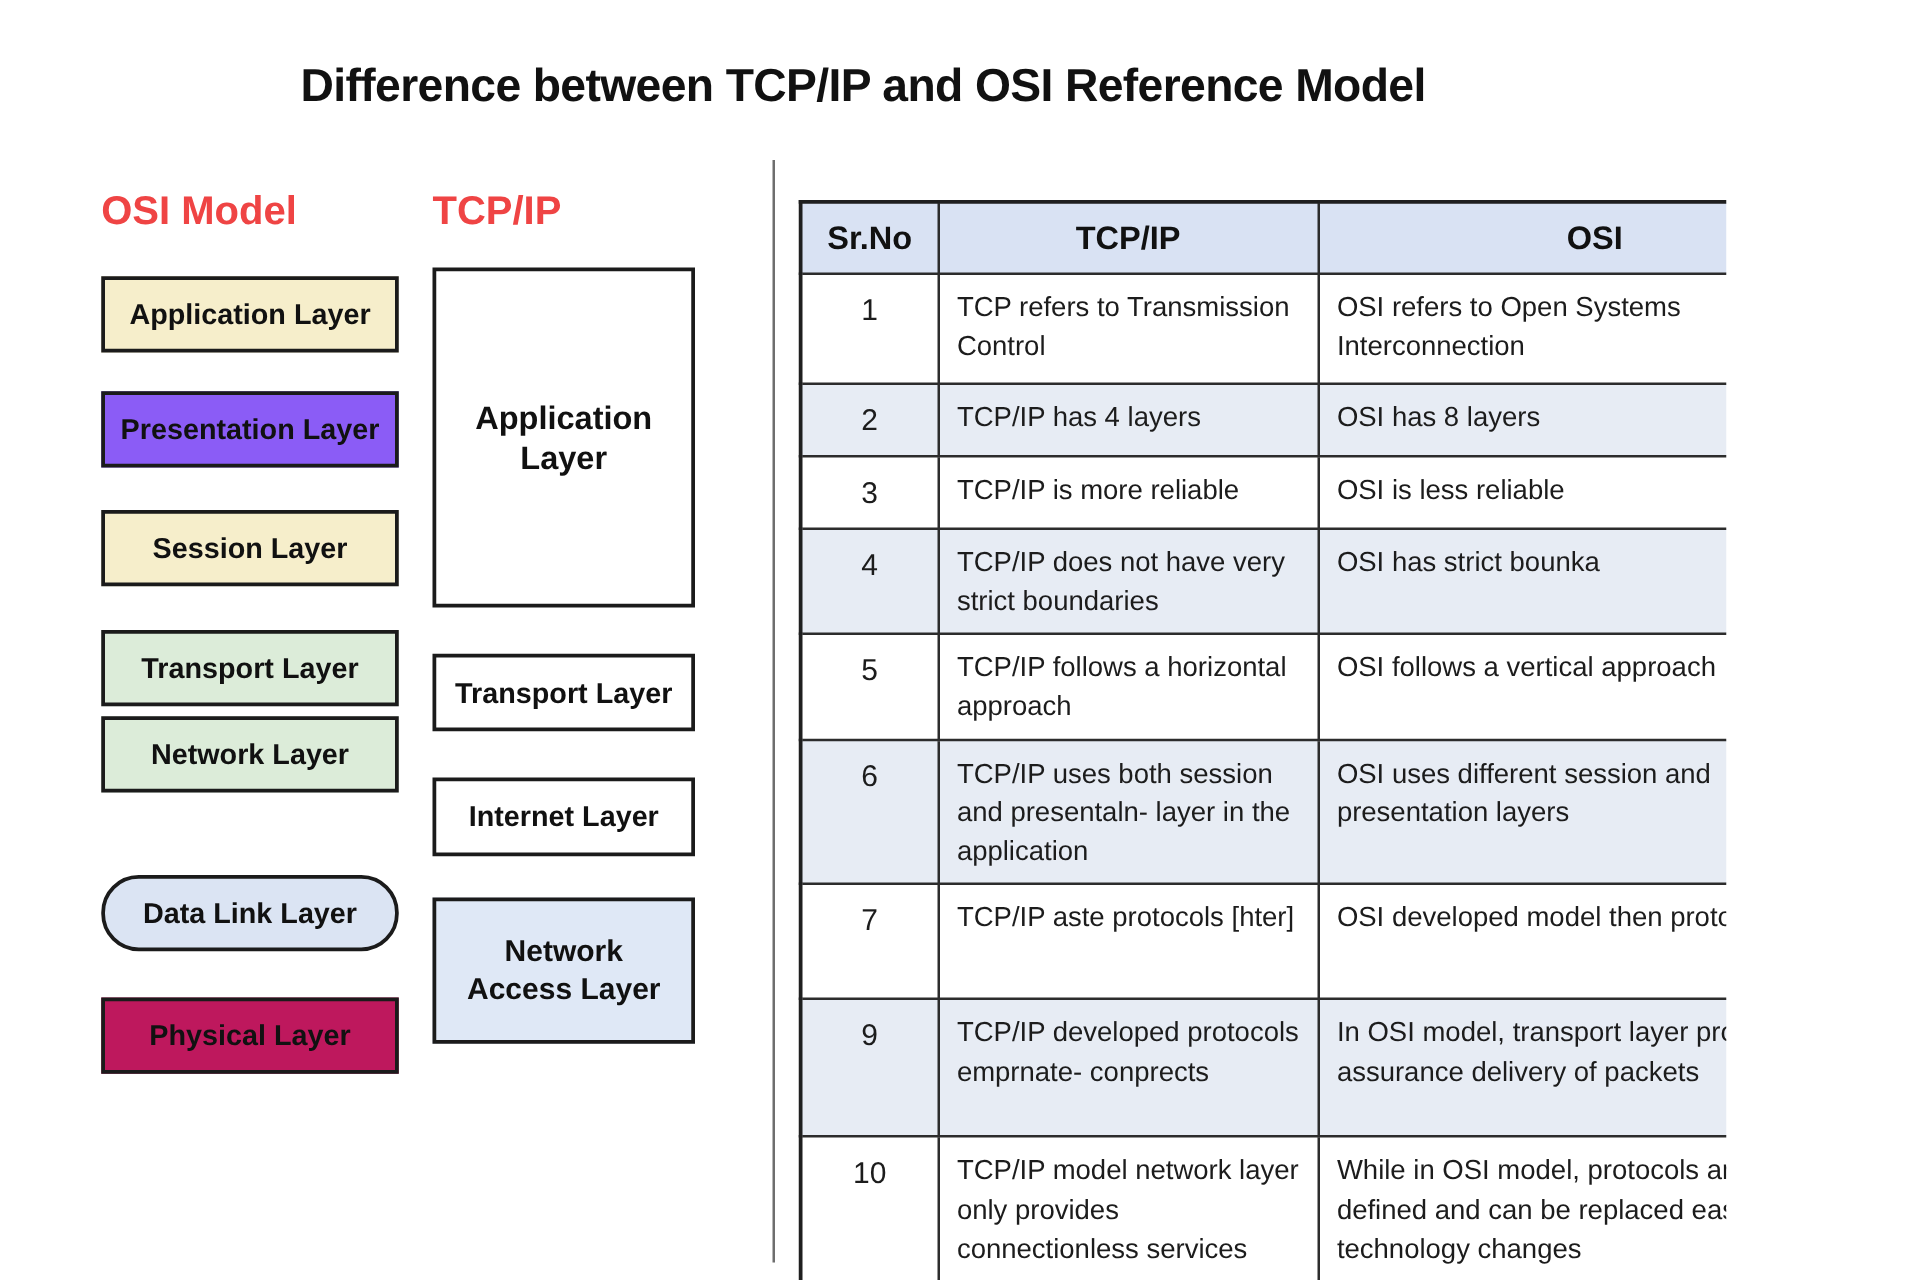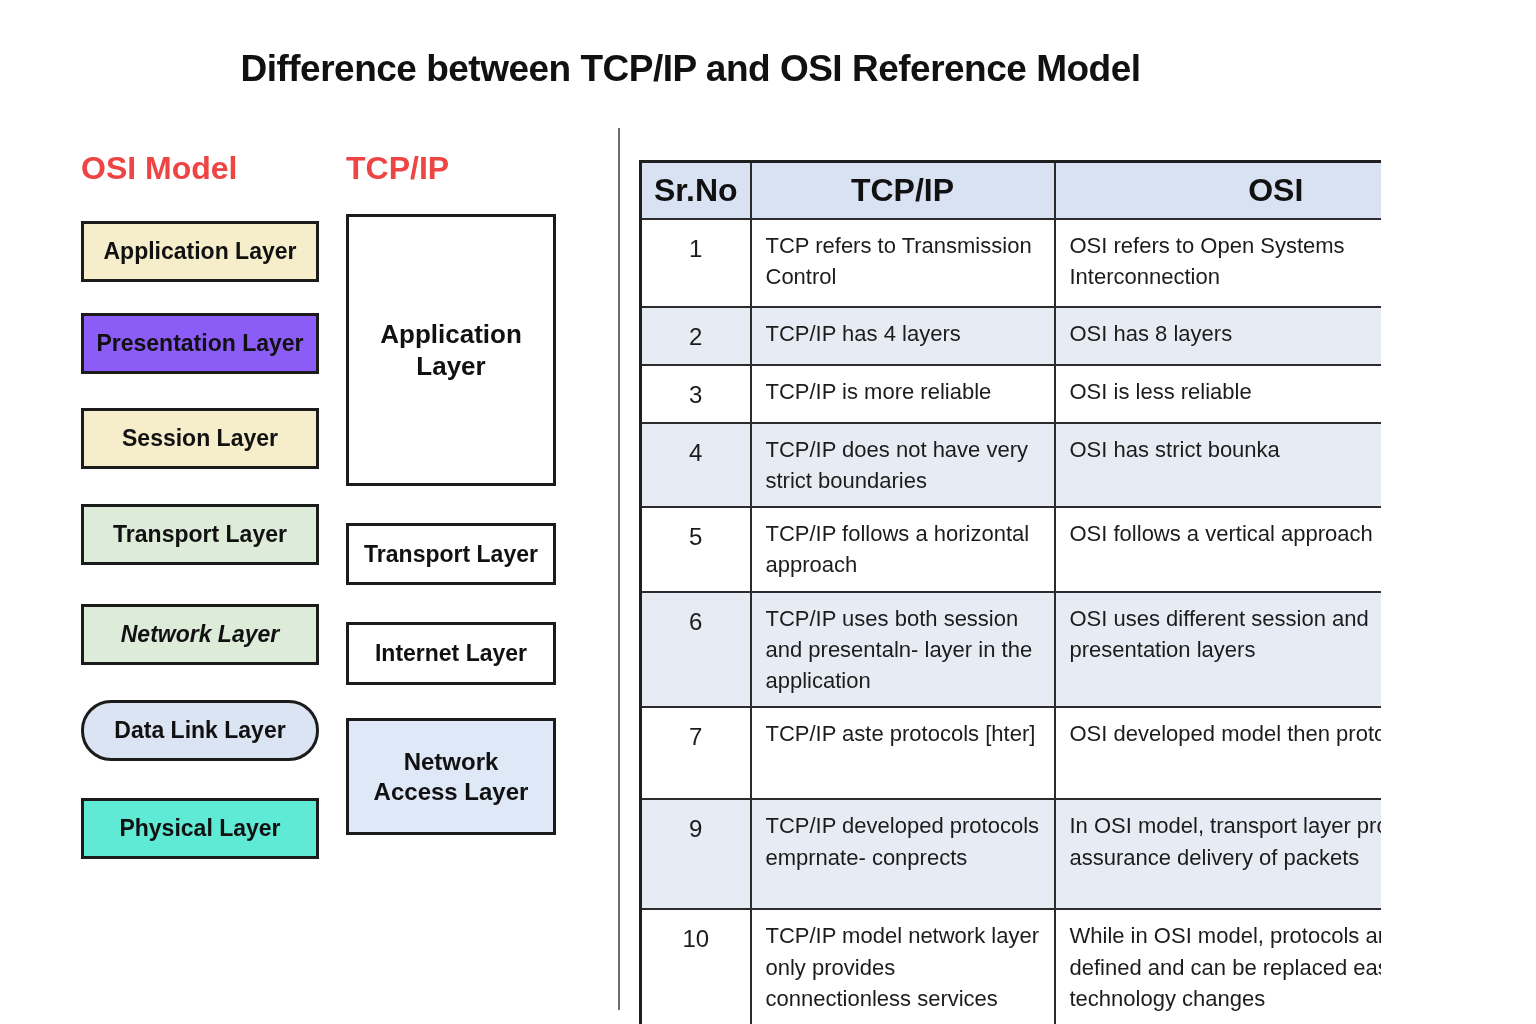--- a/index.html
+++ b/index.html
@@ -15,60 +15,60 @@
   #tcpip-heading { left: 346px; width: 210px; top: 150px; }
 
   .layer-box { position: absolute; border: 3px solid #1b1b1b; display: flex;
     align-items: center; justify-content: center; text-align: center;
     font-weight: 700; font-size: 23px; line-height: 1.25; color: #111; background: #fff; }
   .osi-box { left: 81px; width: 238px; height: 61px; }
   #osi-box-0 { top: 221px; }
   #osi-box-1 { top: 313px; }
   #osi-box-2 { top: 408px; }
   #osi-box-3 { top: 504px; }
-  #osi-box-4 { top: 604px; font-style: italic; }
+  #osi-box-4 { top: 573px; }
   #osi-box-5 { top: 700px; border-radius: 30px; }
   #osi-box-6 { top: 798px; }
 
   .tcp-box { left: 346px; width: 210px; }
   #tcp-box-0 { top: 214px; height: 272px; font-size: 26px; }
   #tcp-box-1 { top: 523px; height: 62px; }
   #tcp-box-2 { top: 622px; height: 63px; }
   #tcp-box-3 { top: 718px; height: 117px; font-size: 24px; padding: 0 16px; }
 
   .divider { position: absolute; left: 618px; top: 128px; width: 2px; height: 882px; background: #6e6e6e; }
 
   table.compare { position: absolute; left: 639px; top: 160px; width: 857px;
     border-collapse: collapse; table-layout: fixed; background: #fff;
     border: 3px solid #1f1f1f; }
   table.compare th, table.compare td { border: 2px solid #2c2c2c; }
   col.c-no { width: 110px; }
   col.c-tcp { width: 304px; }
   col.c-osi { width: 443px; }
-  thead th { height: 57px; font-size: 32px; font-weight: 700; color: #111; }
+  thead th { height: 57px; font-size: 26px; font-weight: 700; color: #111; }
   tbody td { font-size: 22px; line-height: 1.42; vertical-align: top; padding: 10px 14px; color: #1c1c1c; }
   tbody td.no { text-align: center; font-size: 24px; padding-top: 12px; }
 </style>
 </head>
 <body>
 
 <div id="stage">
 
   <div class="page-title">Difference between TCP/IP and OSI Reference Model</div>
 
   <div class="col-heading" id="osi-heading">OSI Model</div>
   <div class="col-heading" id="tcpip-heading">TCP/IP</div>
 
   <div class="layer-box osi-box" id="osi-box-0" style="background-color: rgb(246, 238, 203);">Application Layer</div>
   <div class="layer-box osi-box" id="osi-box-1" style="background-color: #8b5cf6;">Presentation Layer</div>
   <div class="layer-box osi-box" id="osi-box-2" style="background-color: rgb(246, 238, 203);">Session Layer</div>
   <div class="layer-box osi-box" id="osi-box-3" style="background-color: rgb(220, 236, 217);">Transport Layer</div>
   <div class="layer-box osi-box" id="osi-box-4" style="background-color: rgb(220, 236, 217);">Network Layer</div>
   <div class="layer-box osi-box" id="osi-box-5" style="background-color: rgb(219, 228, 243);">Data Link Layer</div>
-  <div class="layer-box osi-box" id="osi-box-6" style="background-color: #5eead4;">Physical Layer</div>
+  <div class="layer-box osi-box" id="osi-box-6" style="background-color: #be185d;">Physical Layer</div>
 
   <div class="layer-box tcp-box" id="tcp-box-0" style="background-color: rgb(255, 255, 255);">Application Layer</div>
   <div class="layer-box tcp-box" id="tcp-box-1" style="background-color: rgb(255, 255, 255);">Transport Layer</div>
   <div class="layer-box tcp-box" id="tcp-box-2" style="background-color: rgb(255, 255, 255);">Internet Layer</div>
   <div class="layer-box tcp-box" id="tcp-box-3" style="background-color: rgb(223, 232, 246);">Network Access Layer</div>
 
   <div class="divider"></div>
 
   <table class="compare">
     <colgroup>

